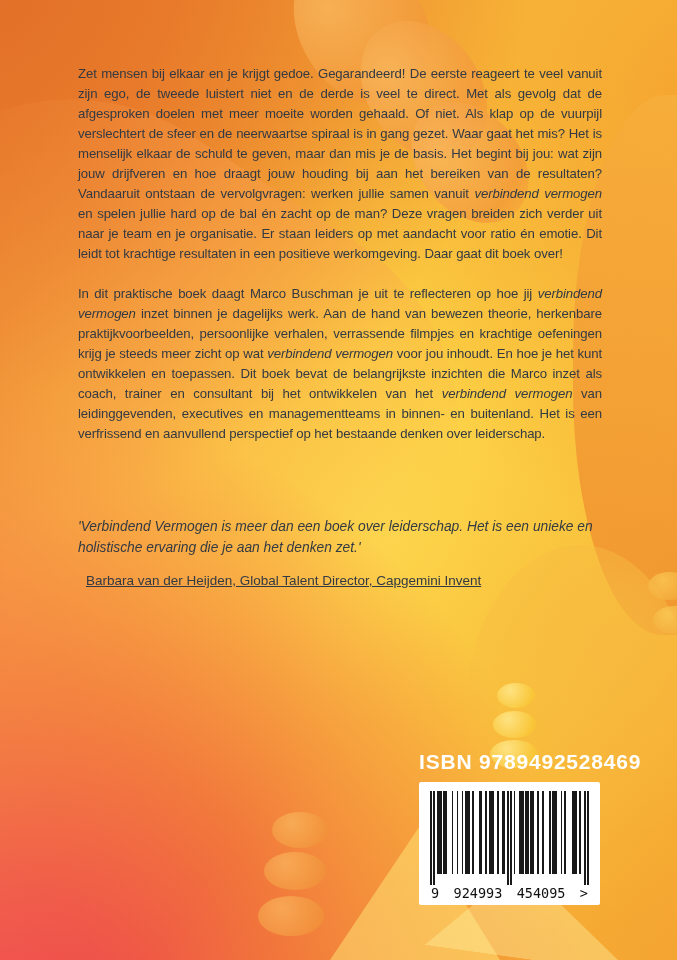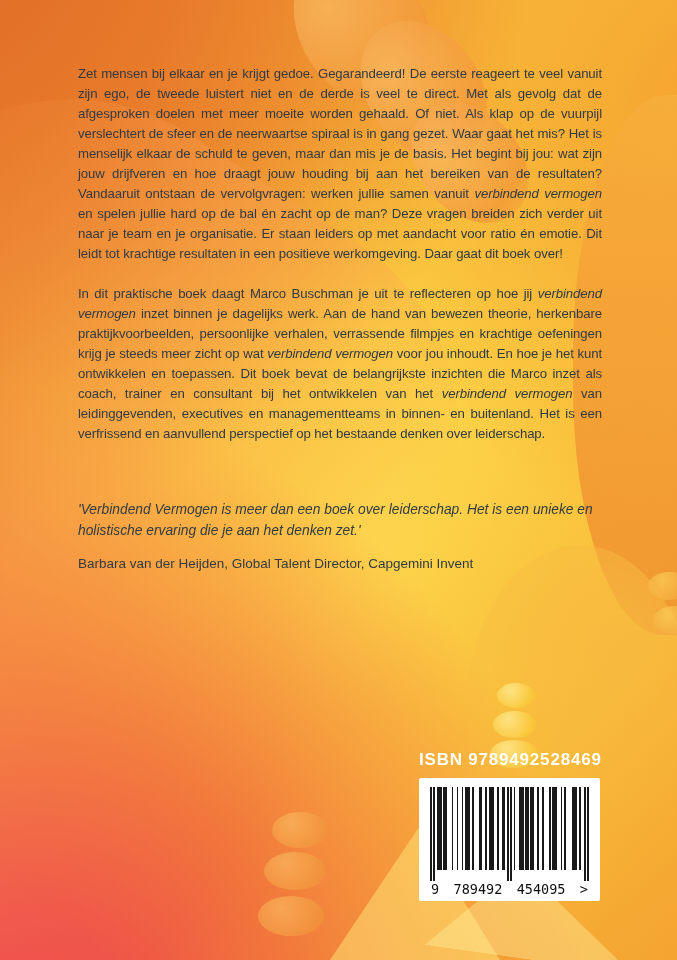--- a/index.html
+++ b/index.html
@@ -45,26 +45,26 @@
   .d-ray2{left:430px; top:868px; width:210px; height:92px; opacity:.4; transform:rotate(8deg);
     background:#fff0a0; clip-path:polygon(40% 0, 100% 100%, 0 100%);}
   
   .text-block{position:absolute; left:78px; top:64px; width:524px; z-index:2;}
   .body-para{
     margin:0 0 20px 0; text-align:justify; color:#333a43;
     font-size:13.2px; line-height:20px; letter-spacing:-0.1px;
   }
   .body-para em{font-style:italic;}
   .quote-block{position:absolute; left:78px; width:524px; z-index:2; color:#333a43;}
-  .q1{top:499px;} .q2{top:610px;}
+  .q1{top:516px;} .q2{top:610px;}
   .quote{margin:0; font-style:italic; font-size:13.8px; line-height:21px;}
-  .attribution{margin:14px 0 0 0; font-size:13.5px; line-height:18px;}
+  .attribution{margin:14px 0 0 8px; font-size:13.5px; line-height:18px;text-decoration:underline;}
   
   .isbn-block{position:absolute; left:419px; top:750px; width:181px; z-index:2;}
-  .isbn-label{color:#fff; font-weight:bold; font-size:17px; letter-spacing:.8px; text-align:right; margin-bottom:8px; white-space:nowrap;}
+  .isbn-label{color:#fff; font-weight:bold; font-size:21px; letter-spacing:.8px; text-align:right; margin-bottom:8px; white-space:nowrap;}
   .barcode-box{background:#fff; border-radius:2px; padding:9px 11px 4px 11px;}
   .bars{position:relative; height:94px;}
   .bar{position:absolute; top:0; height:83px; background:#191919;}
   .bar.guard{height:94px;}
   .digits{display:flex; justify-content:space-between; align-items:baseline; margin-top:0px; padding:0 1px;
     font-family:"DejaVu Sans Mono", monospace; font-size:13.5px; color:#101010;}
 </style>
 </head>
 <body>
 
@@ -146,20 +146,20 @@
           <div class="bar" style="left: 84.2105%; width: 1.05263%;"></div>
           <div class="bar" style="left: 89.4737%; width: 1.05263%;"></div>
           <div class="bar" style="left: 90.5263%; width: 1.05263%;"></div>
           <div class="bar" style="left: 91.5789%; width: 1.05263%;"></div>
           <div class="bar" style="left: 93.6842%; width: 1.05263%;"></div>
           <div class="bar guard" style="left: 96.8421%; width: 1.05263%;"></div>
           <div class="bar guard" style="left: 98.9474%; width: 1.05263%;"></div>
         </div>
       <div class="digits">
         <span>9</span>
-        <span>789492</span>
+        <span>924993</span>
         <span>454095</span>
         <span>&gt;</span>
       </div>
     </div>
   </div>
 
 </div>
 
 </body></html>

